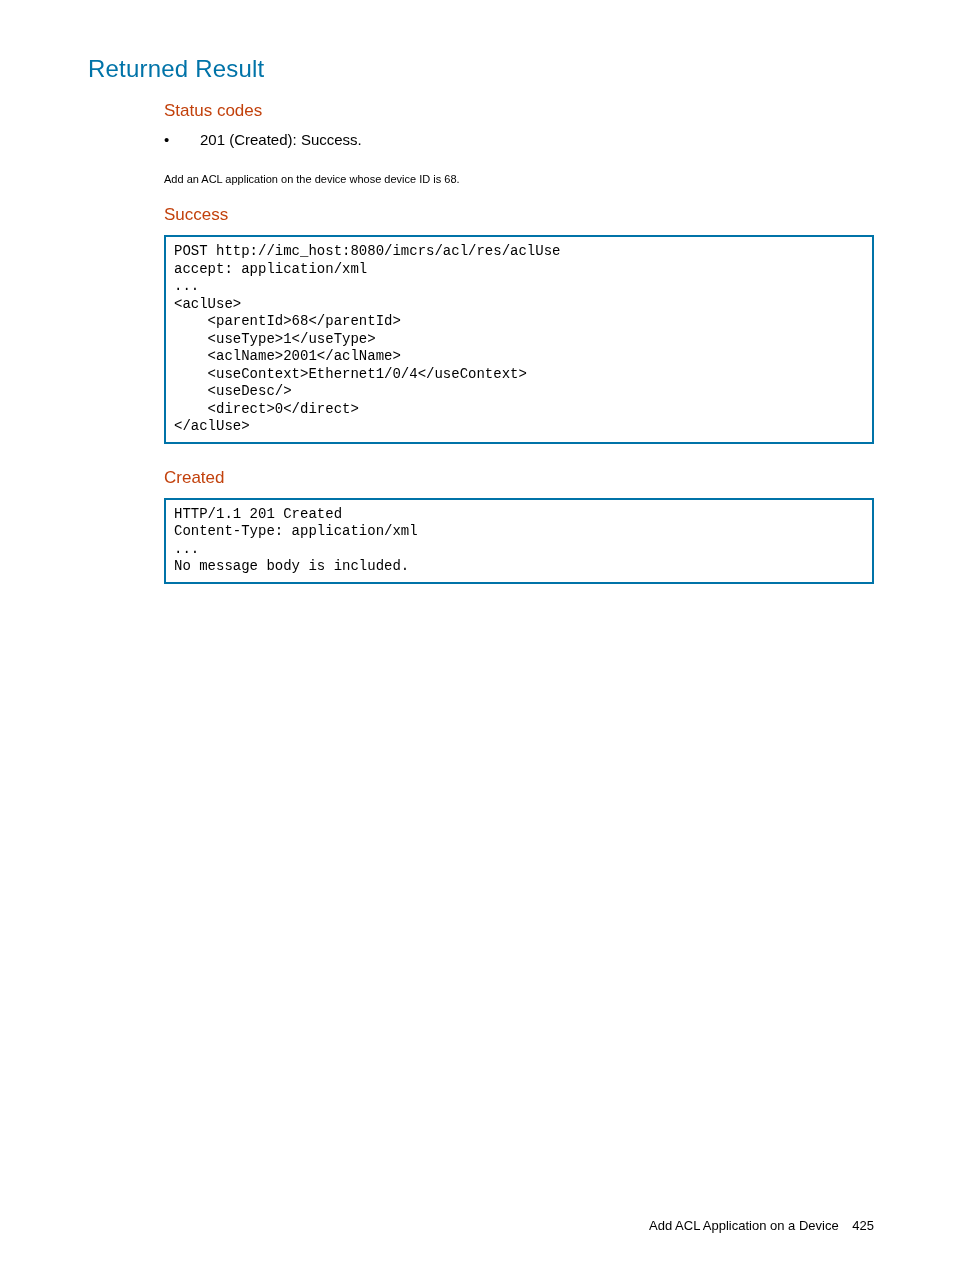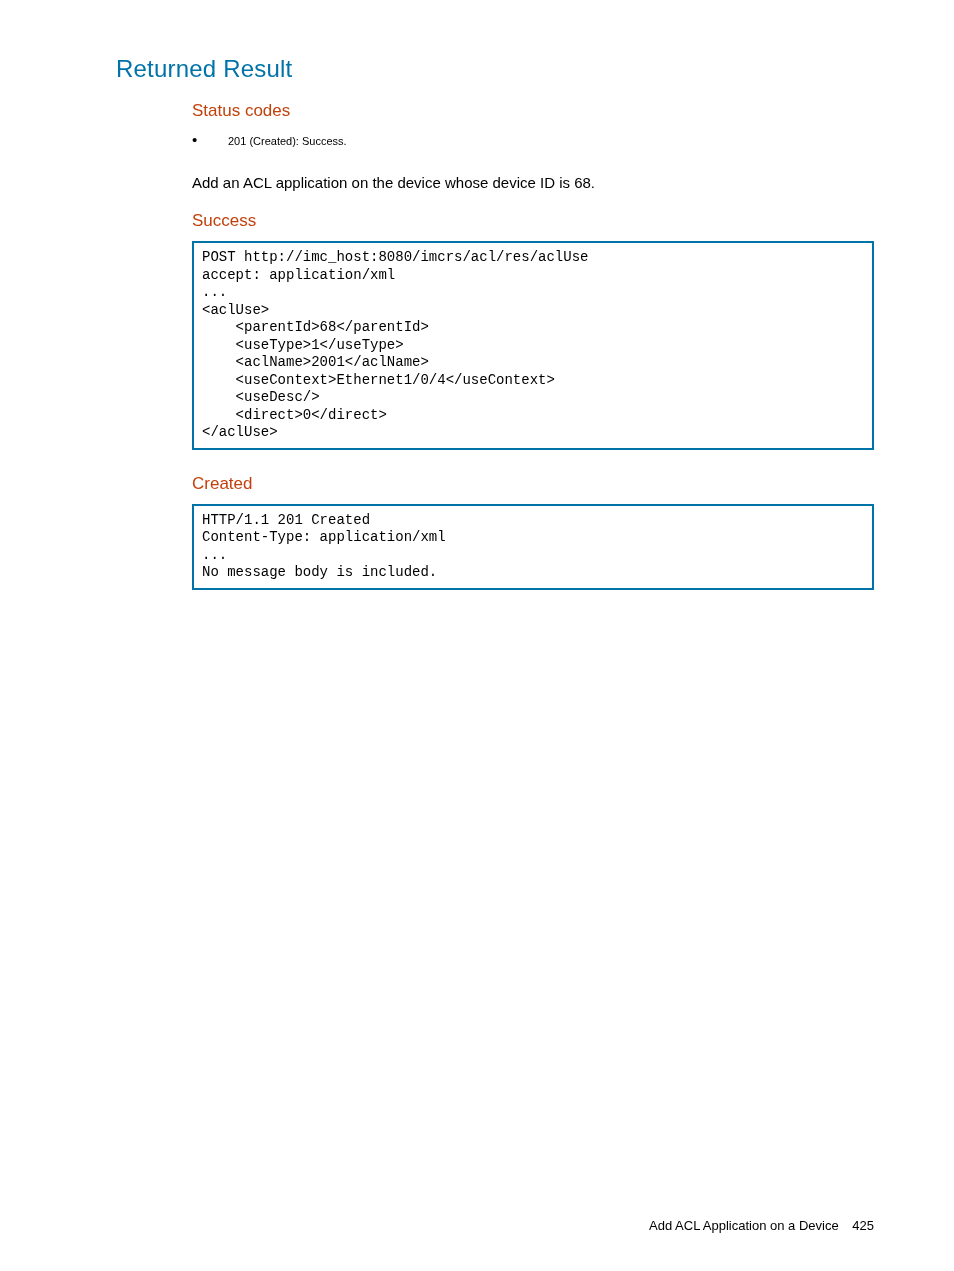--- a/index.html
+++ b/index.html
@@ -7,58 +7,57 @@
     padding: 0;
     font-family: Arial, Helvetica, sans-serif;
     background: #ffffff;
     color: #000000;
     width: 954px;
     height: 1271px;
     position: relative;
     box-sizing: border-box;
   }
   .page {
-    padding: 55px 80px 0 68px;
+    padding: 55px 80px 0 88px;
     box-sizing: border-box;
-    margin-left: 48px;
   }
   .h1 {
     color: #0073a8;
     font-size: 24px;
     font-weight: normal;
     margin: 0 0 18px 0;
     letter-spacing: 0.2px;
   }
   .h2 {
     color: #c2410c;
     font-size: 17px;
     font-weight: normal;
     margin: 0 0 10px 0;
     padding-left: 76px;
   }
   .body-text {
-    font-size: 15px;
+    font-size: 11px;
     color: #000000;
     margin: 0 0 18px 0;
     padding-left: 76px;
     line-height: 1.4;
   }
   .bullet-row {
     display: flex;
     padding-left: 76px;
     margin: 0 0 24px 0;
     align-items: baseline;
   }
   .bullet {
     width: 36px;
     font-size: 15px;
     color: #000;
   }
   .bullet-text {
-    font-size: 11px;
+    font-size: 15px;
     color: #000;
   }
   .code-box {
     border: 2px solid #0073a8;
     margin: 0 0 24px 76px;
     padding: 6px 8px;
     font-family: "Courier New", Courier, monospace;
     font-size: 14px;
     line-height: 1.25;
     white-space: pre;

